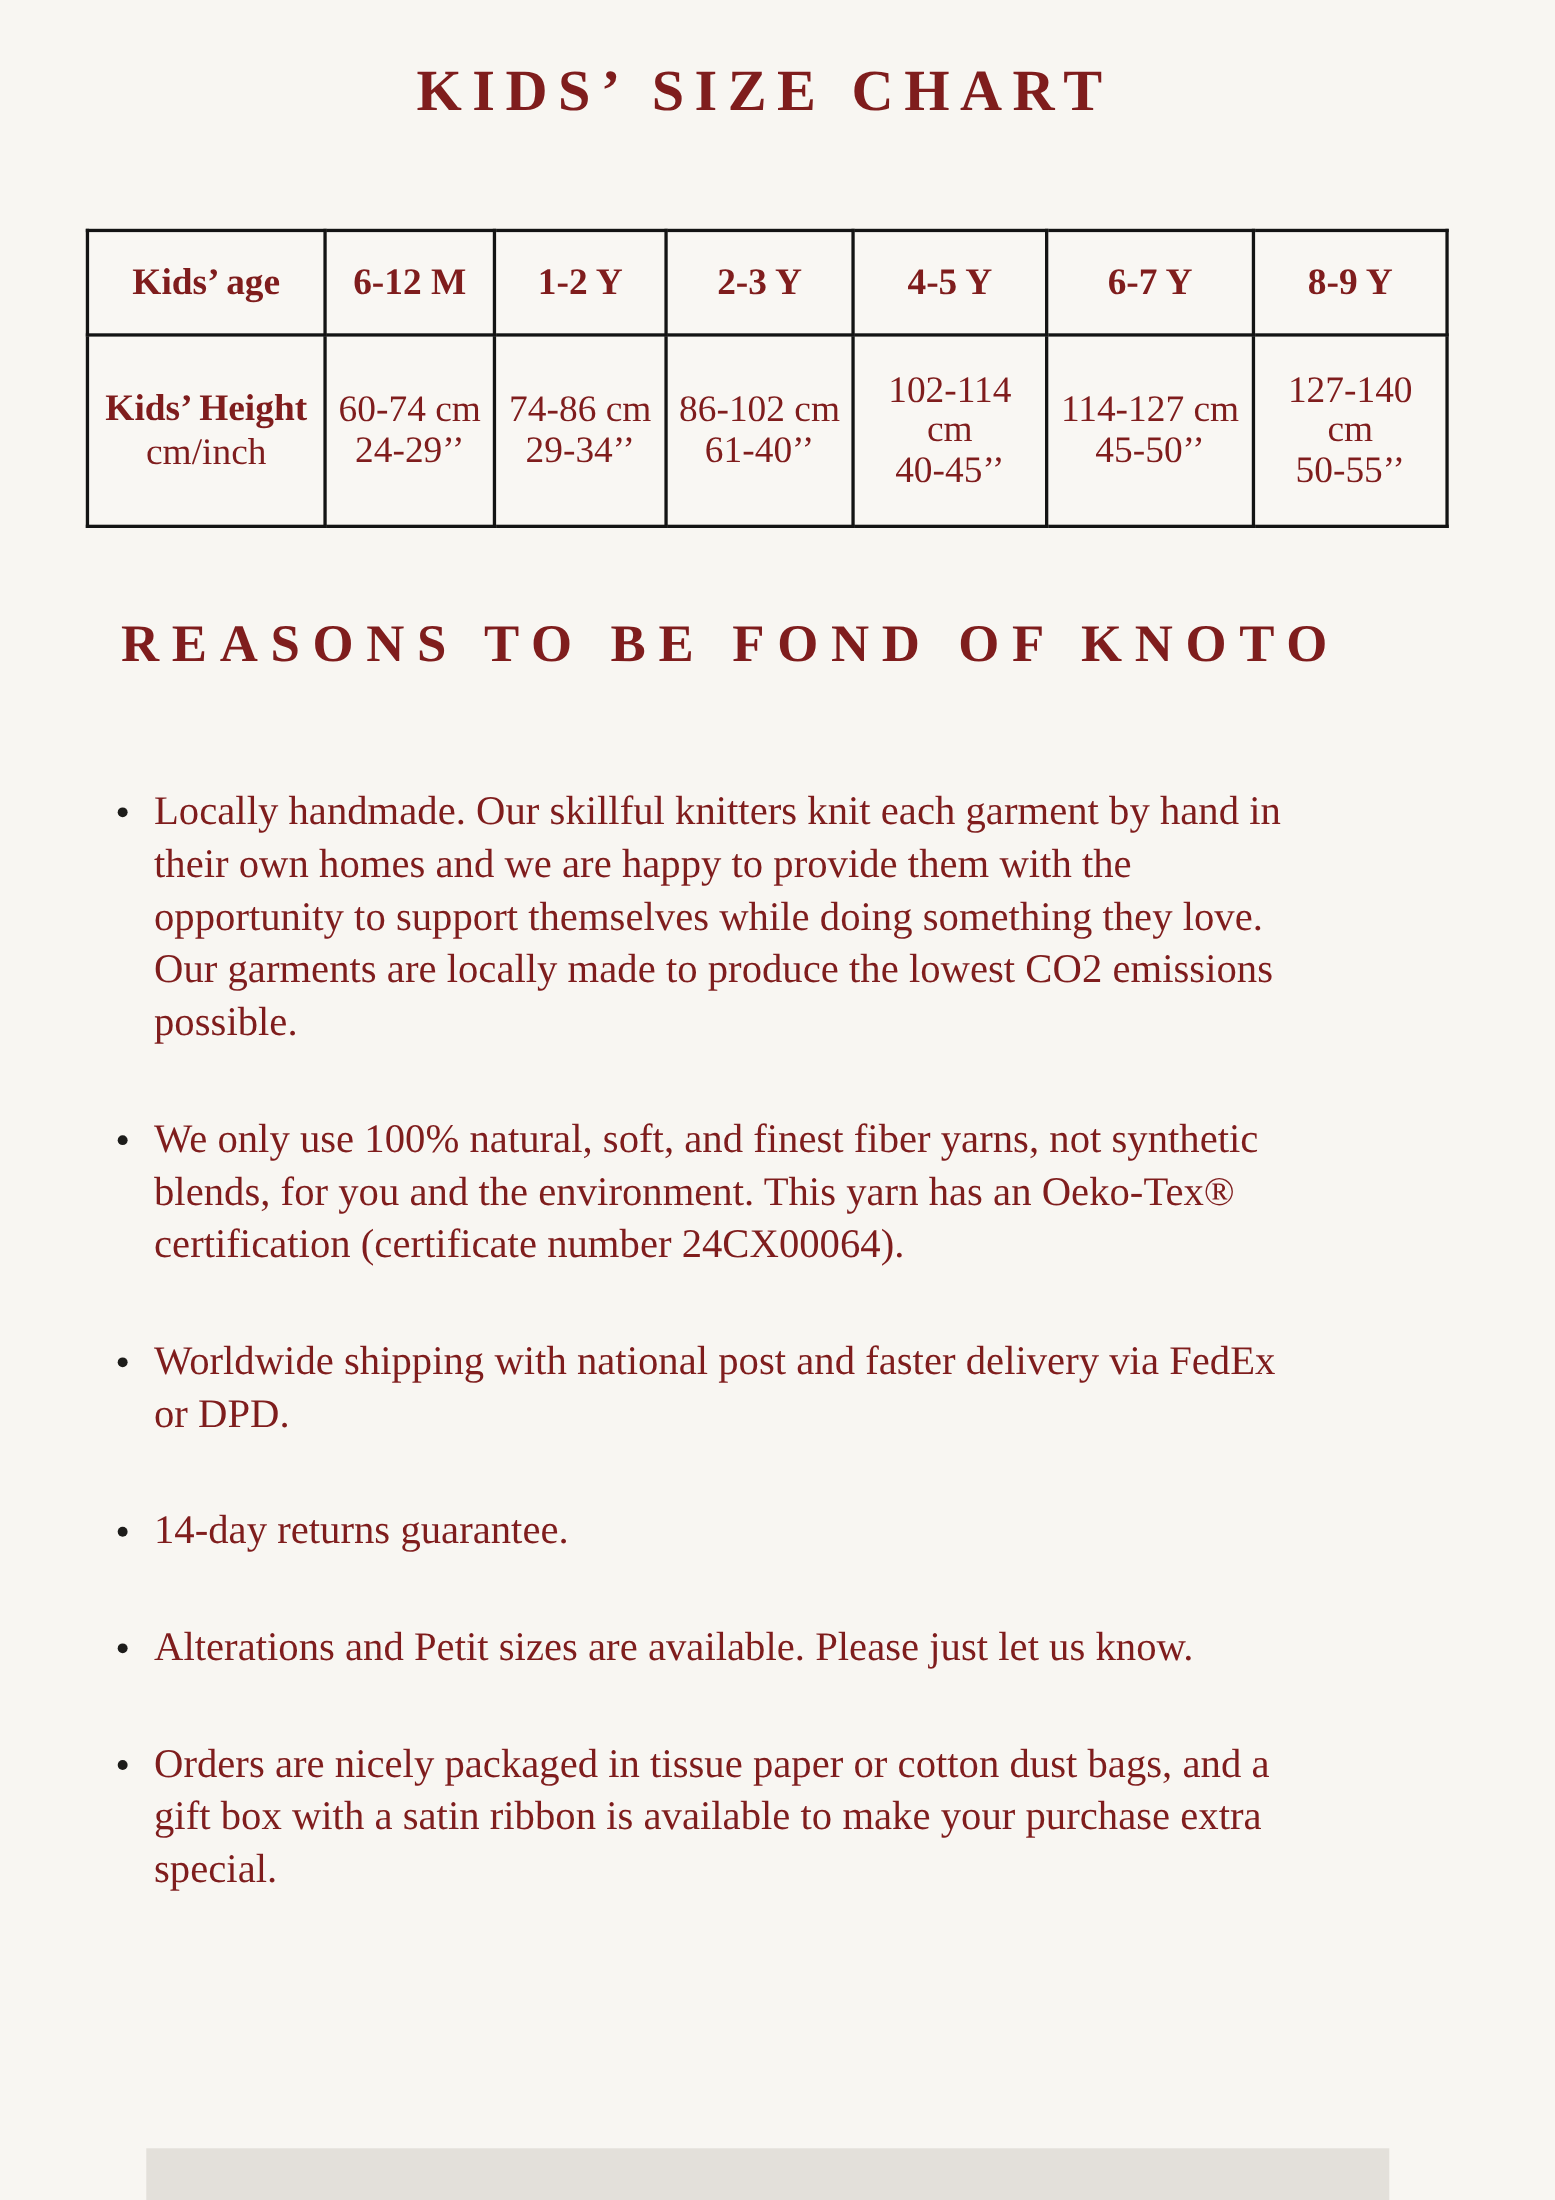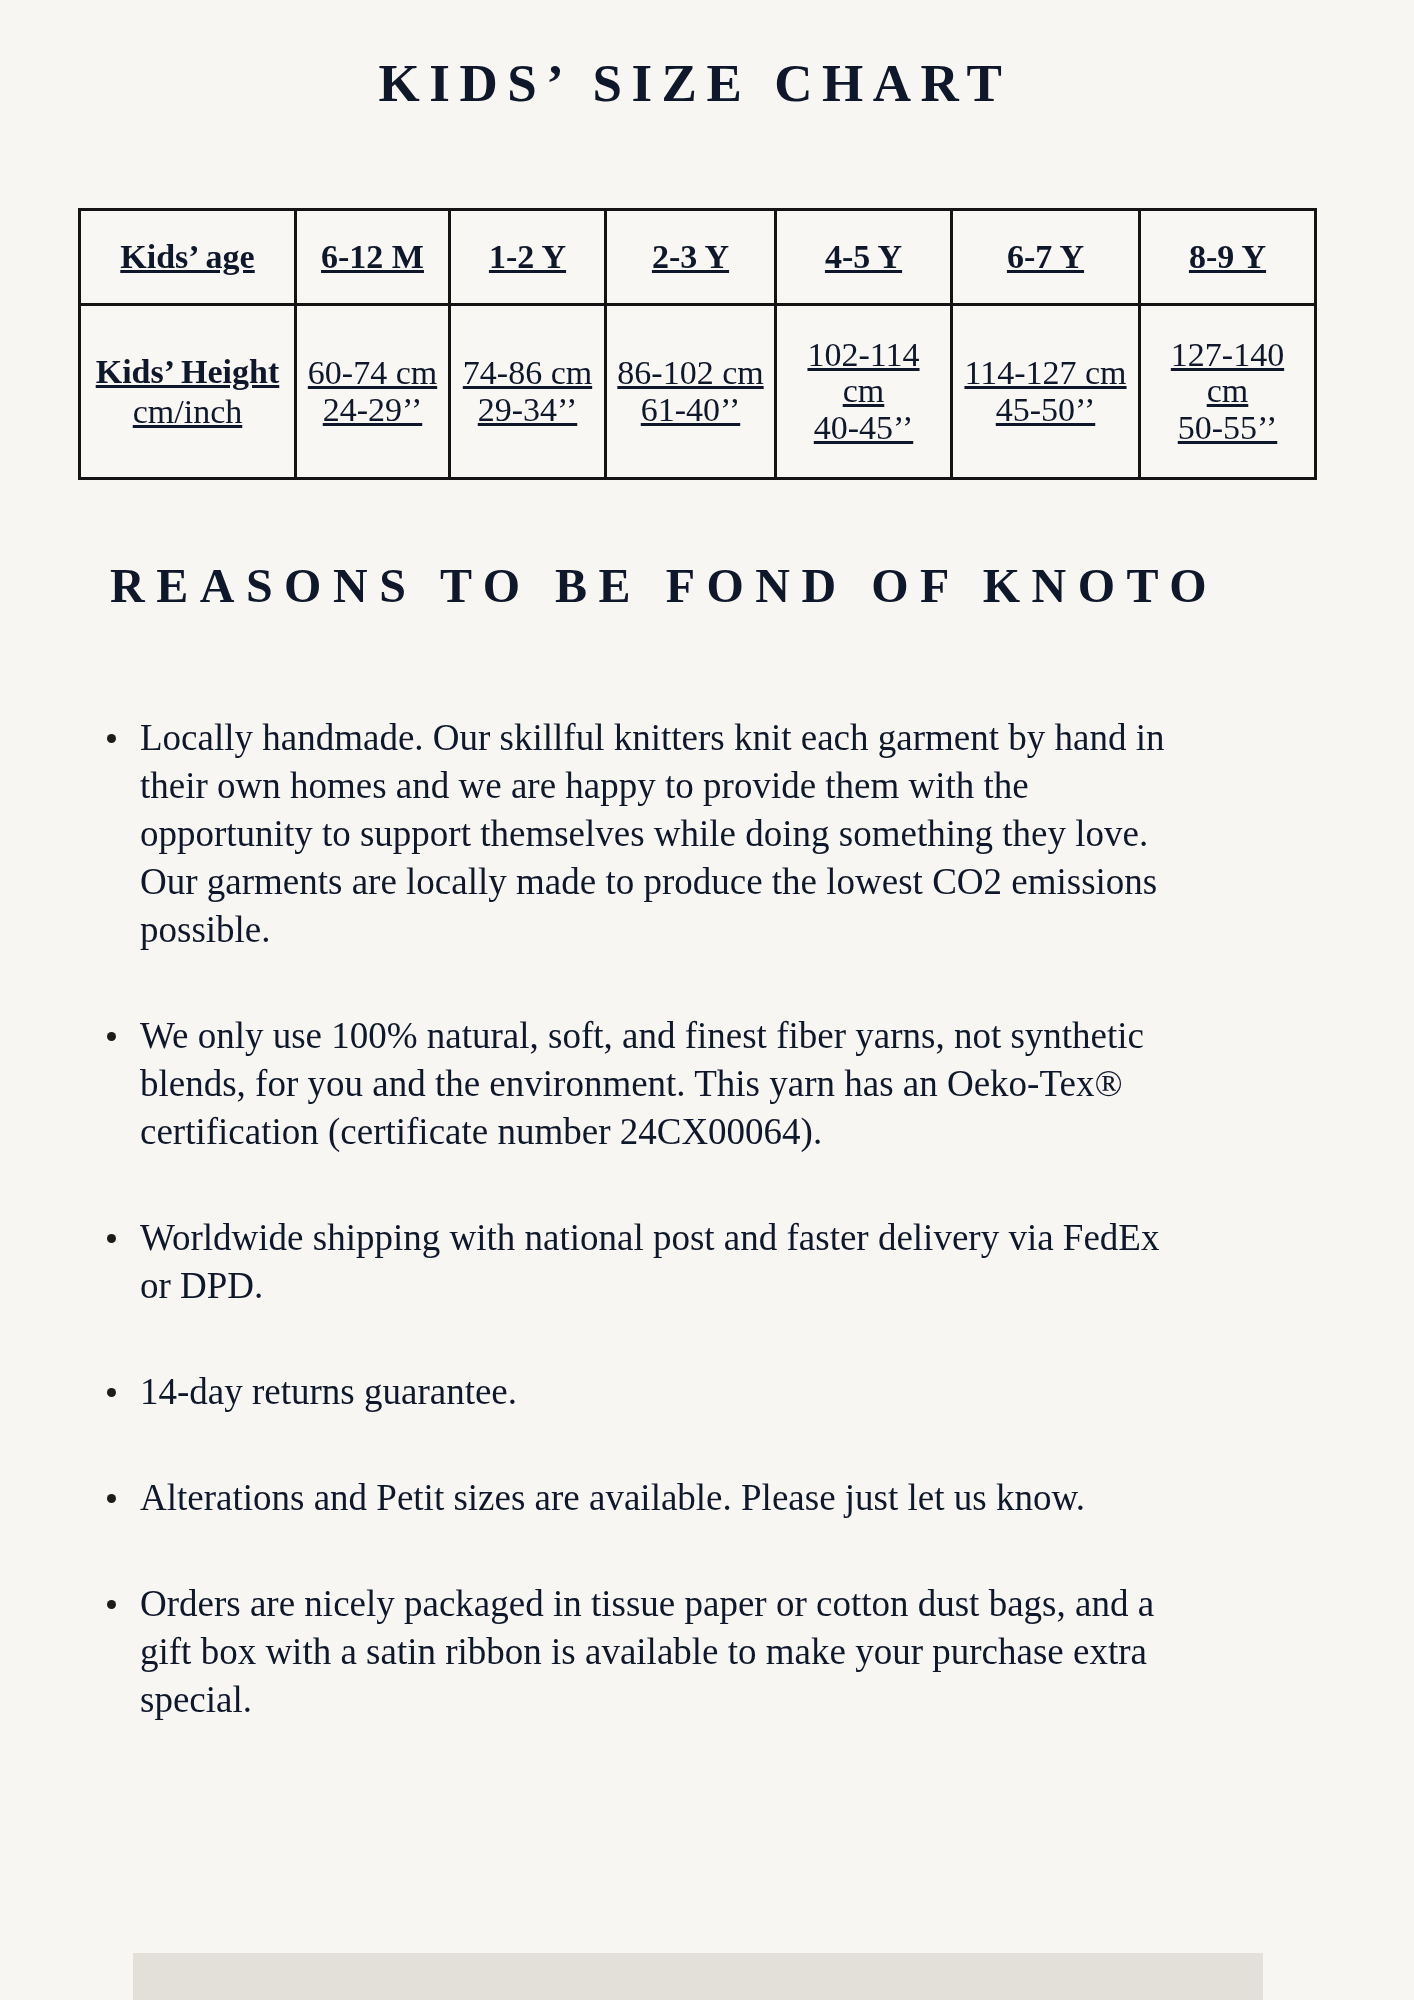--- a/index.html
+++ b/index.html
@@ -1,40 +1,39 @@
 <!DOCTYPE html>
 <html><head>
 <meta charset="utf-8">
 <style>
   html, body { margin: 0; padding: 0; }
   .page {
     position: relative;
     width: 1414px;
     height: 2000px;
     background: #f8f6f2;
-    color: #0f172a;
+    color: #7f1d1d;
     font-family: "Liberation Serif", "DejaVu Serif", serif;
     overflow: hidden;
   }
   .title {
     margin: 0;
     padding: 57px 102px 0 78px;
     font-size: 53px;
     line-height: 1;
     font-weight: 700;
     letter-spacing: 0.18em;
     text-align: center;
     white-space: nowrap;
   }
   table.size-chart {
     border-collapse: collapse;
     table-layout: fixed;
     width: 1236px;
     margin: 98px 0 0 78px;
-    text-decoration: underline;
   }
   table.size-chart th,
   table.size-chart td {
     border: 3px solid #141414;
     text-align: center;
     vertical-align: middle;
     padding: 0 6px;
     font-size: 34px;
     background: #f9f7f3;
   }

